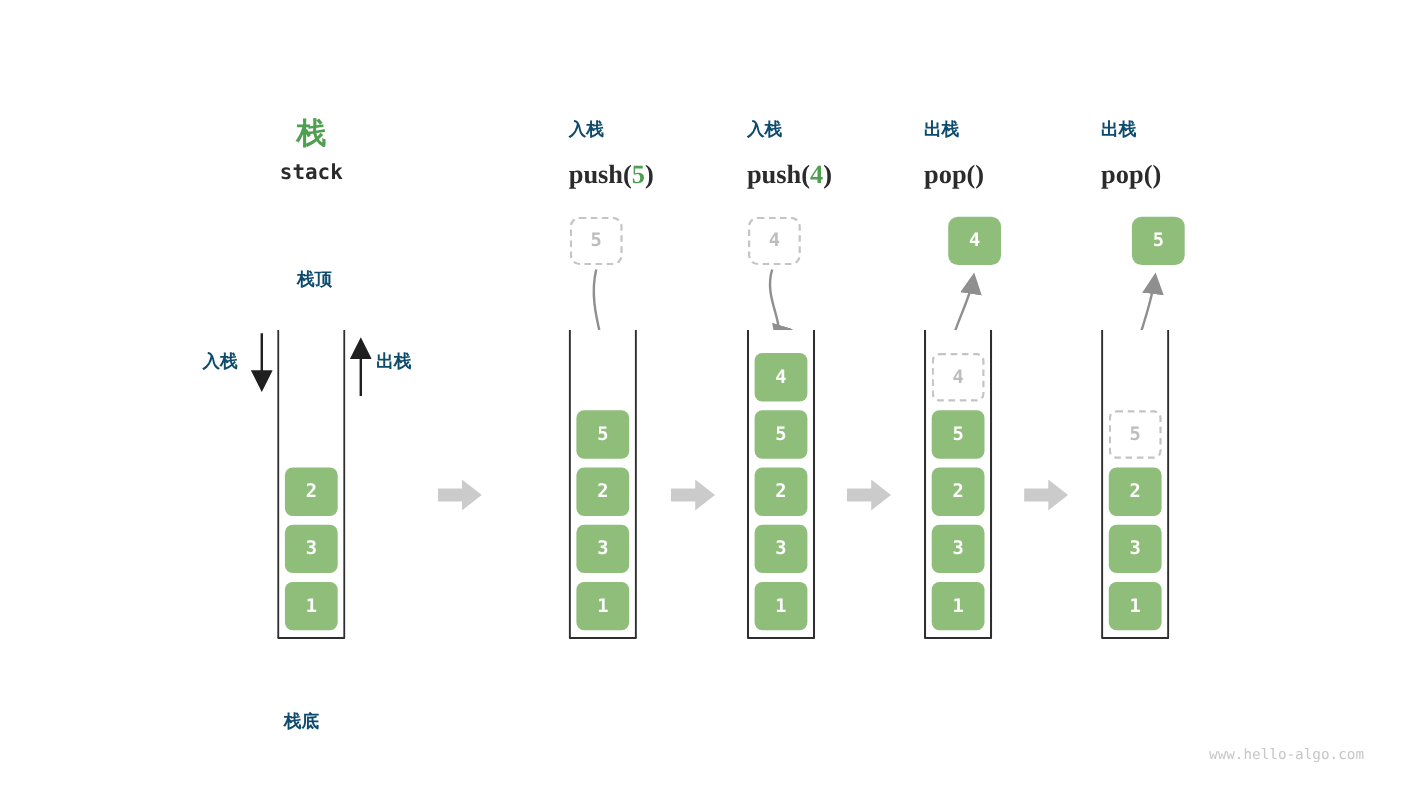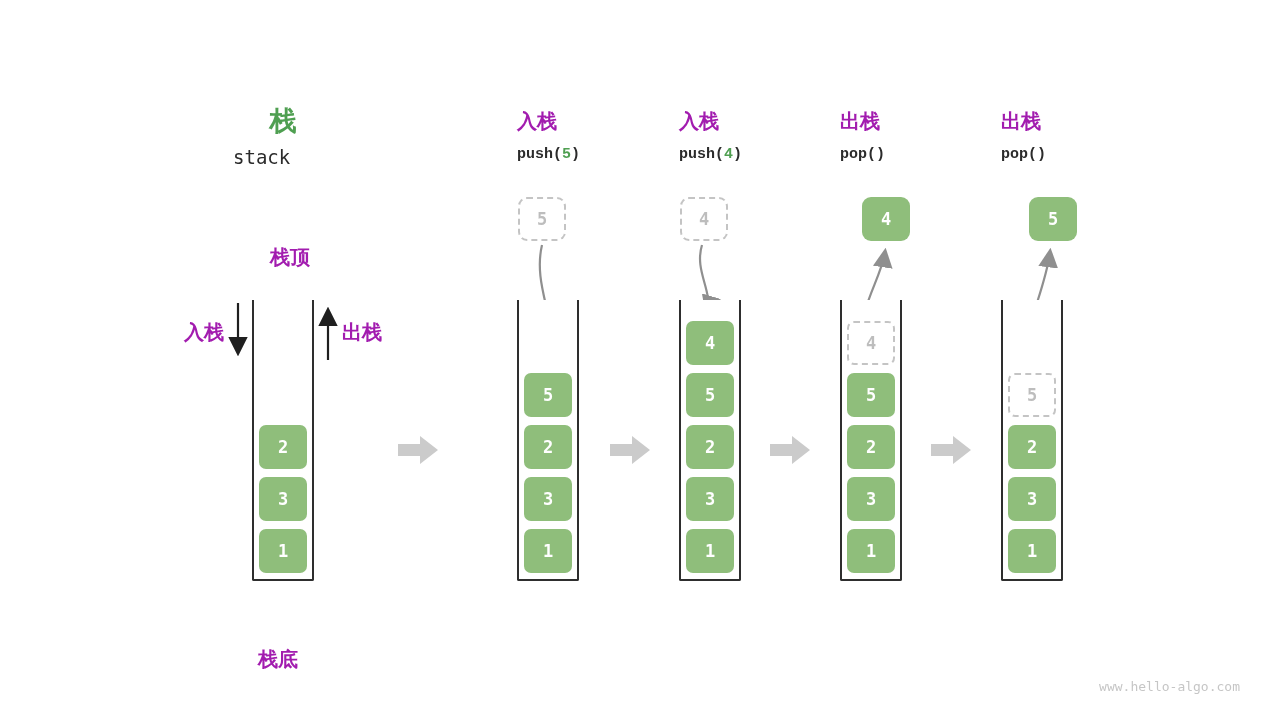--- a/index.html
+++ b/index.html
@@ -1,23 +1,23 @@
 <!DOCTYPE html>
 <html><head>
 <meta charset="utf-8">
 <style>
   html,body{margin:0;padding:0;background:#fff;}
   .canvas{position:relative;width:1280px;height:720px;background:#ffffff;overflow:hidden;
           font-family:"Liberation Sans",sans-serif;}
   .abs{position:absolute;}
-  .cn{font-family:"Liberation Sans",sans-serif;font-weight:700;color:#a21caf;font-size:20px;}
+  .cn{font-family:"Liberation Sans",sans-serif;font-weight:700;color:#0c4a6e;font-size:16px;}
   .title{font-size:27px;font-weight:700;color:#4f9f51;text-align:center;}
-  .subtitle{font-size:19px;font-weight:400;color:#2b2b2b;
+  .subtitle{font-size:19px;font-weight:700;color:#2b2b2b;text-align:center;
             font-family:"DejaVu Sans Mono",monospace;}
-  .op{font-family:Liberation Mono, monospace;font-size:15px;font-weight:700;color:#2b2b2b;top:146px;}
+  .op{font-family:Liberation Serif, serif;font-size:24px;font-weight:700;color:#2b2b2b;top:146px;}
   .arg{color:#4f9f51;}
   .stack{position:absolute;top:300px;width:62px;height:281px;border:2px solid #2e2e2e;border-top:none;
          border-radius:0 0 2px 2px;background:#fff;box-sizing:border-box;}
   .cell{position:absolute;width:48px;height:44px;left:50%;margin-left:-24px;border-radius:7px;
         background:#8fbe7b;color:#fff;display:flex;align-items:center;justify-content:center;
         font-family:"DejaVu Sans Mono",monospace;font-weight:700;font-size:17px;box-sizing:border-box;}
   .cell.ghost{background:#fff;border:2px dashed #c4c4c4;color:#bdbdbd;}
   .float-box{position:absolute;top:197px;width:48px;height:44px;border-radius:9px;box-sizing:border-box;
              display:flex;align-items:center;justify-content:center;
              font-family:"DejaVu Sans Mono",monospace;font-weight:700;font-size:17px;}

